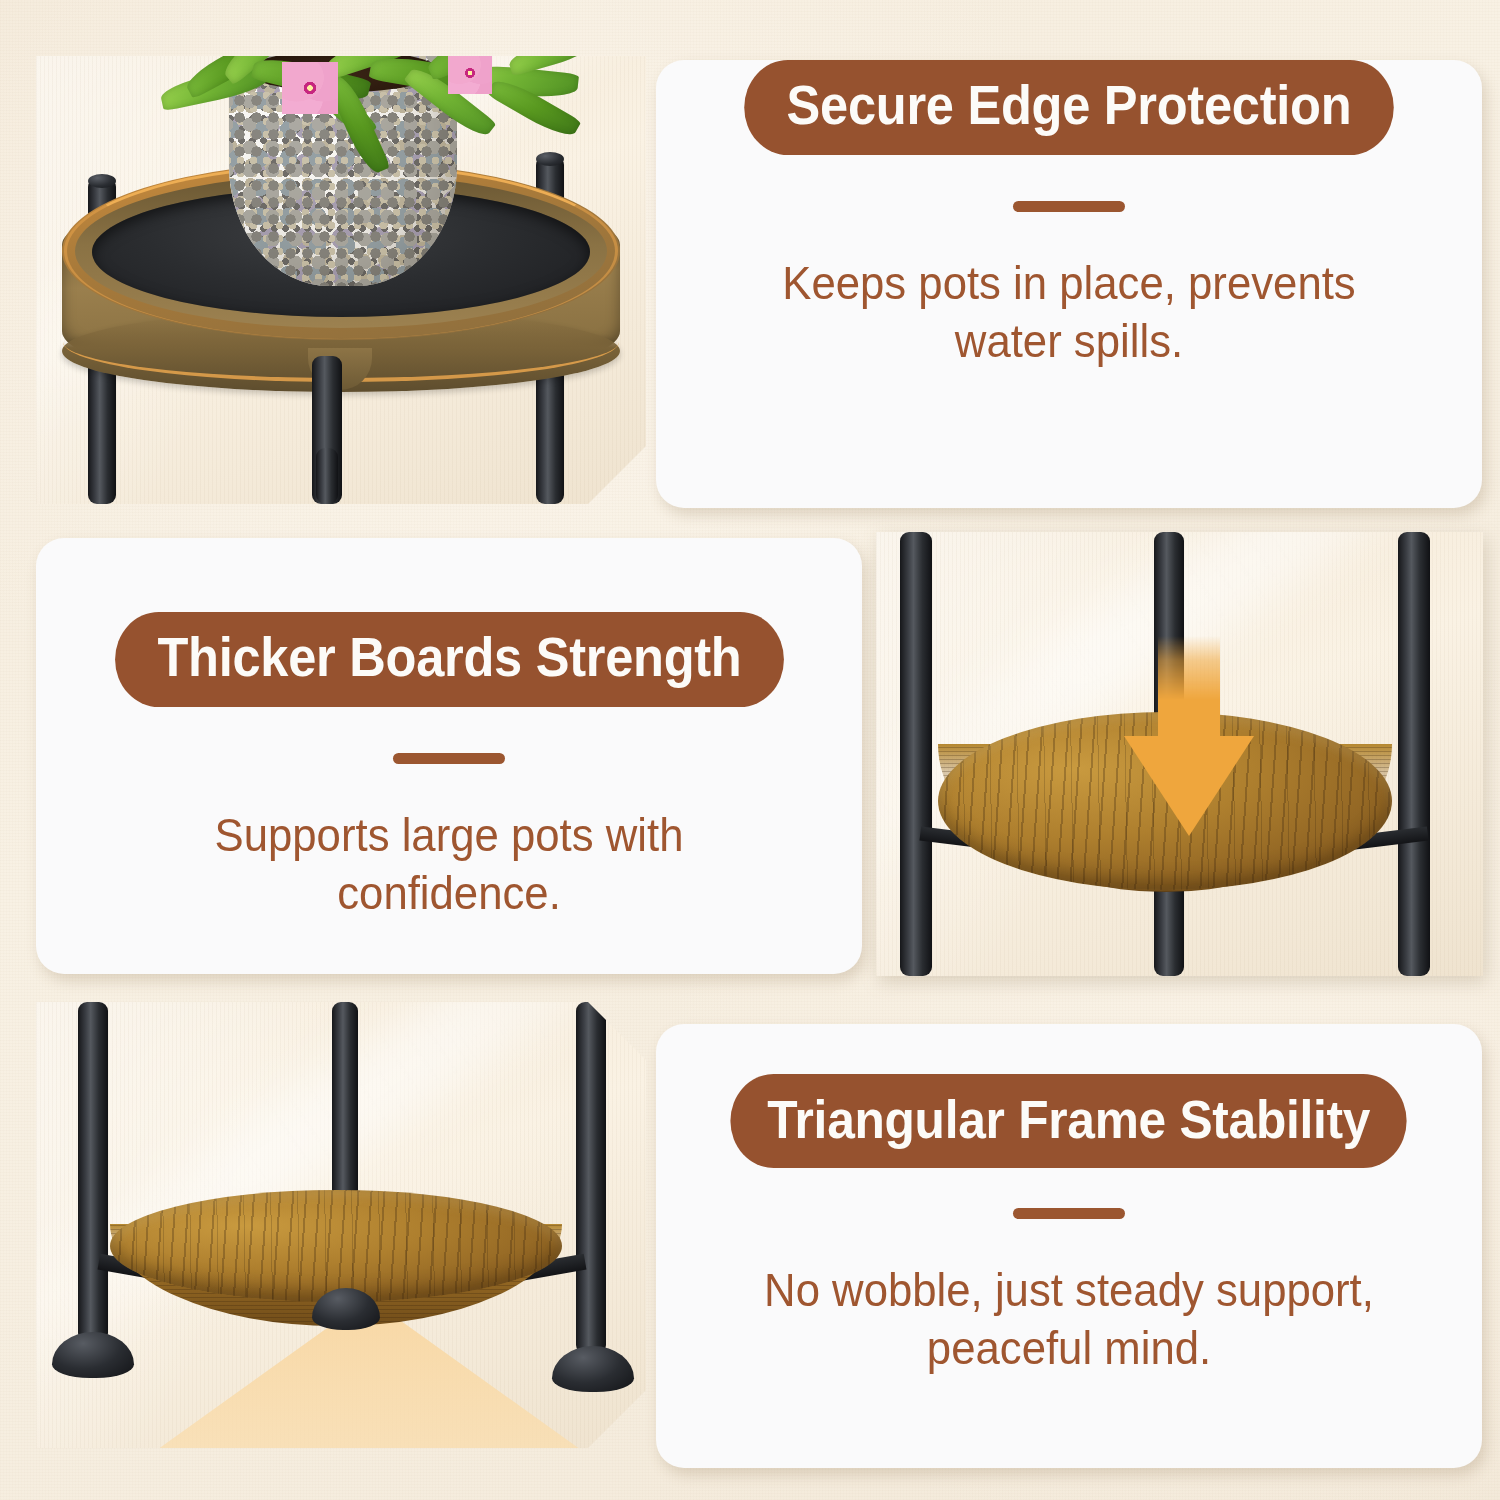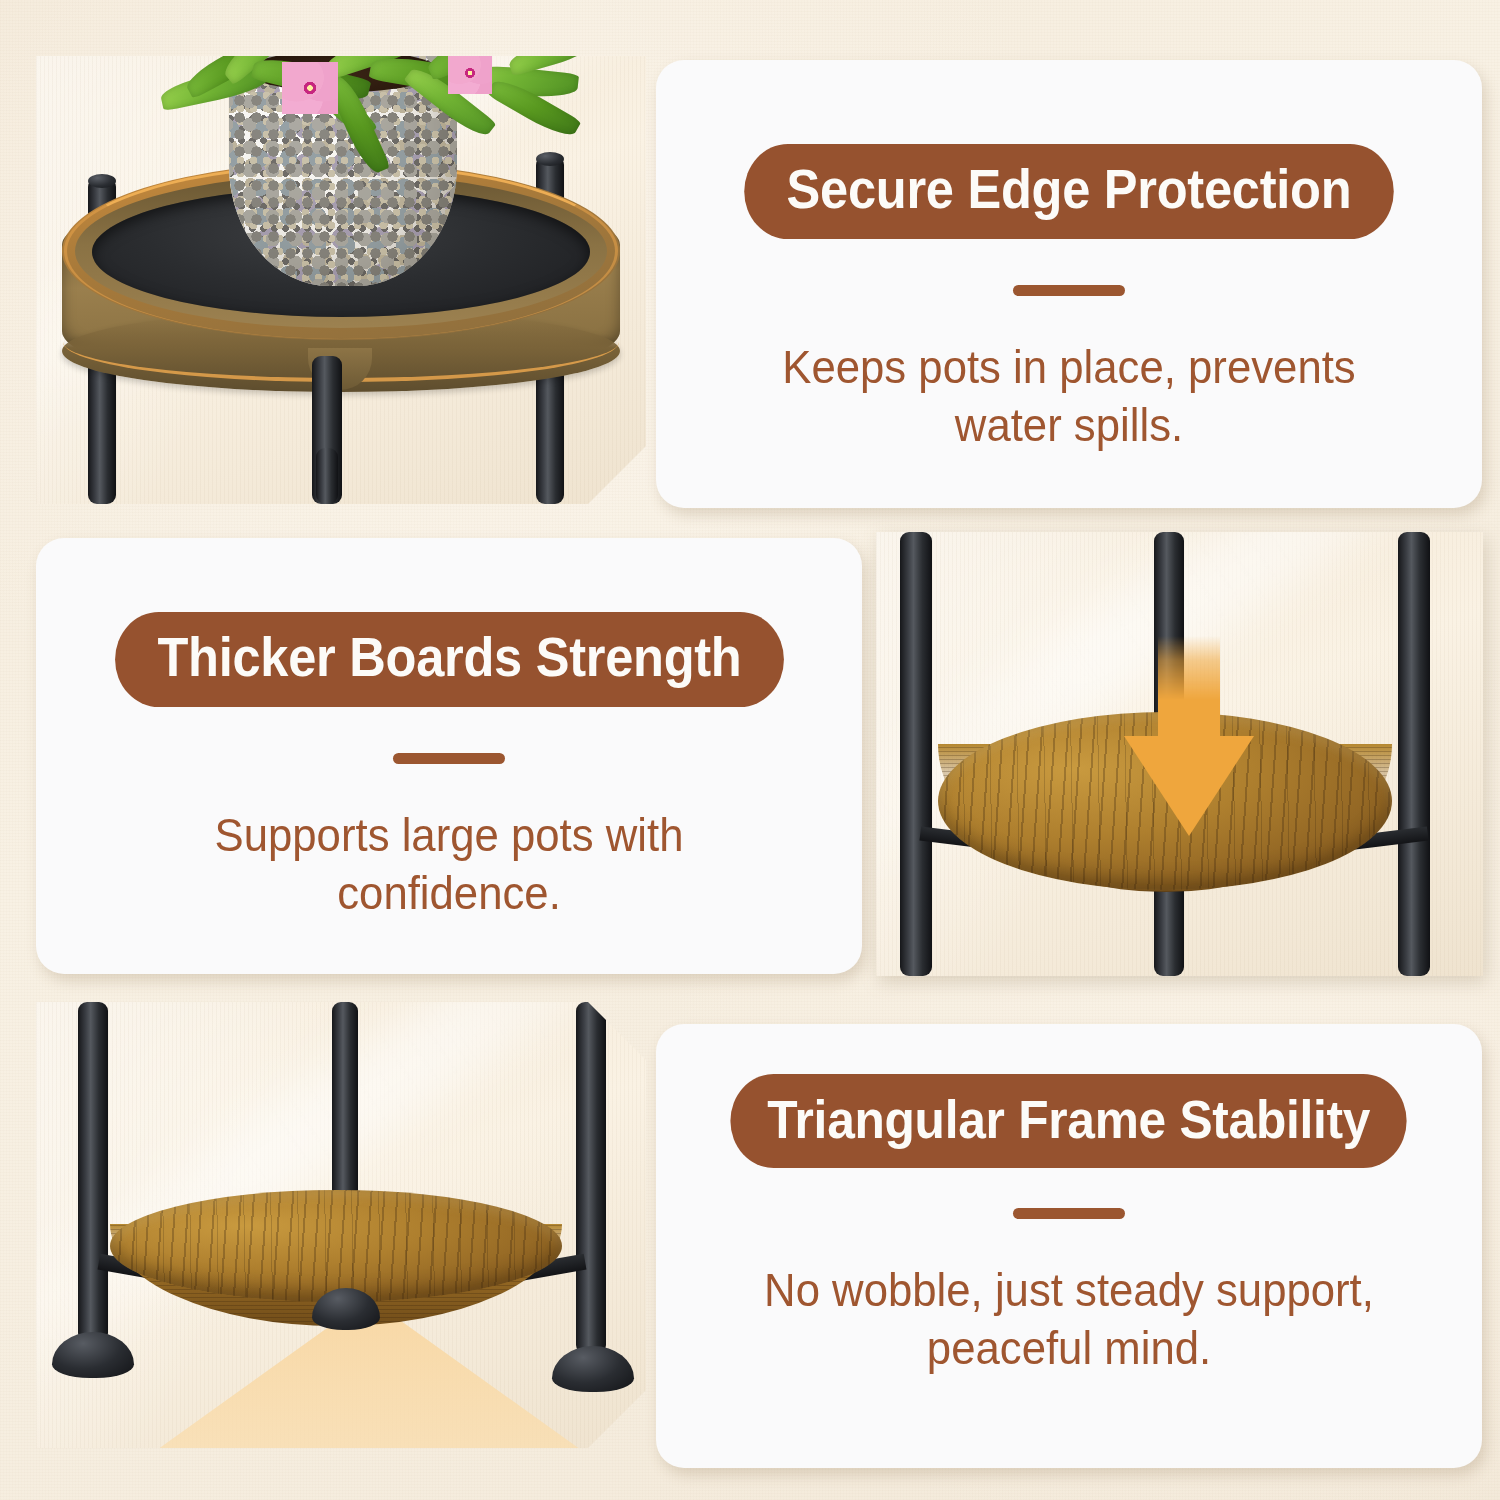--- a/index.html
+++ b/index.html
@@ -236,21 +236,21 @@
   
   .card {
     position: absolute;
     background: #FAFAFB;
     border-radius: 28px;
     box-shadow: 4px 7px 14px rgba(130,105,70,.22);
     display: flex;
     flex-direction: column;
     align-items: center;
   }
-  #card-edge { left: 656px; top: 60px;   width: 826px; height: 448px; padding-top: 84px; }
+  #card-edge { left: 656px; top: 60px;   width: 826px; height: 448px; }
   #card-board{ left: 36px;  top: 538px;  width: 826px; height: 436px; padding-top: 74px; }
   #card-frame{ left: 656px; top: 1024px; width: 826px; height: 444px; padding-top: 50px; }
 
   .badge {
     display: inline-block;
     background: #96522F;
     color: #FCFBF8;
     border-radius: 999px;
     font-size: 55px;
     font-weight: 700;

